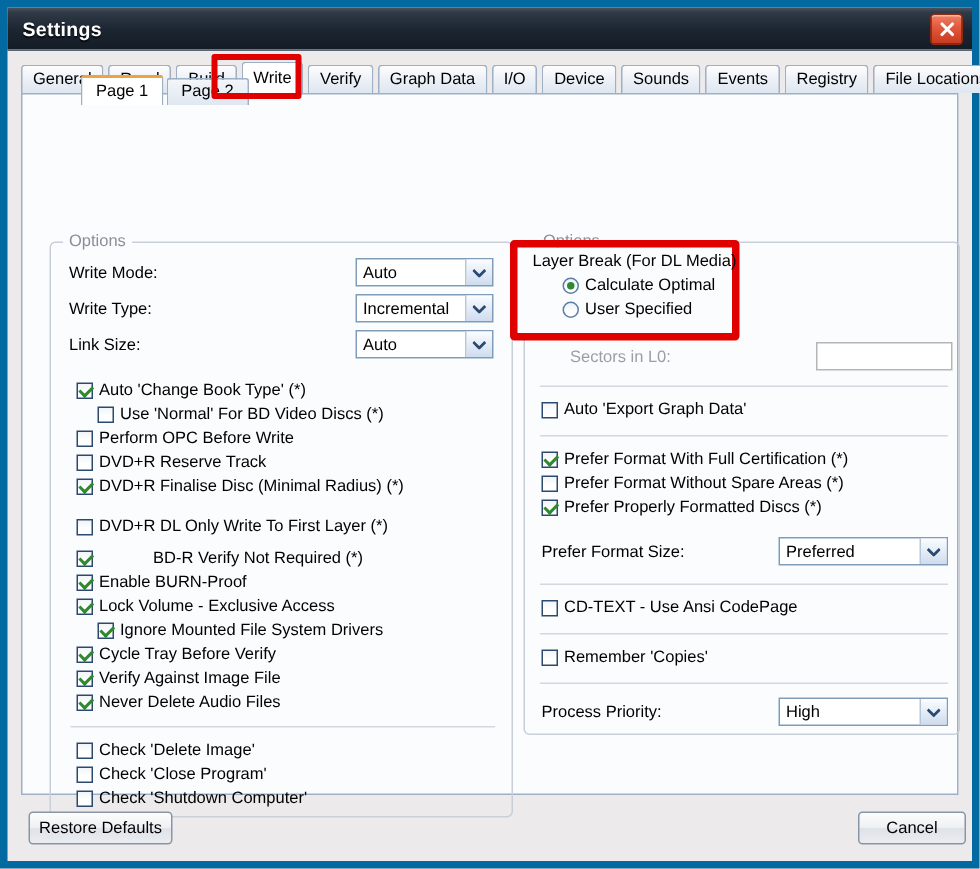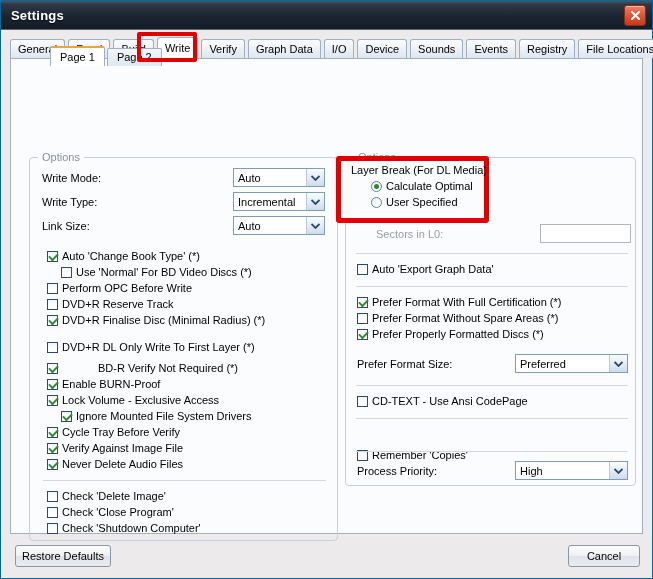--- a/index.html
+++ b/index.html
@@ -12,21 +12,21 @@
     font-size: 11px;
     color: #000000;
     overflow: hidden;
   }
 
   
   #window {
     position: absolute; left: 0; top: 0;
     width: 653px; height: 579px;
     background: #eceaea;
-    border: 1px solid #0369a1;
+    border: 5px solid #0369a1;
     box-sizing: border-box;
     display: flex; flex-direction: column;
   }
 
   
   #titlebar {
     height: 28px;
     background: linear-gradient(to bottom, #4a5560 0%, #2f3a46 12%, #1b2531 55%, #141c26 100%);
     border-bottom: 1px solid #5a6672;
     display: flex; align-items: center;
@@ -500,21 +500,21 @@
 
         <div class="sep" style="left:10px; top:227px; width:272px;"></div>
 
         <div class="cb" style="left:11px; top:237px;">
             <span class="box"></span>
             <span class="lbl">CD-TEXT - Use Ansi CodePage</span>
           </div>
 
         <div class="sep" style="left:10px; top:260px; width:272px;"></div>
 
-        <div class="cb" style="left:11px; top:270px;margin-top:21px;">
+        <div class="cb" style="left:11px; top:270px;">
             <span class="box"></span>
             <span class="lbl">Remember 'Copies'</span>
           </div>
 
         <div class="sep" style="left:10px; top:293px; width:272px;"></div>
 
         <span class="row-label" style="left:11px; top:307px;">Process Priority:</span>
         <div class="combo" style="left:169px; top:303px; width:113px;">
           <span class="cval">High</span>
           <span class="carrow">

